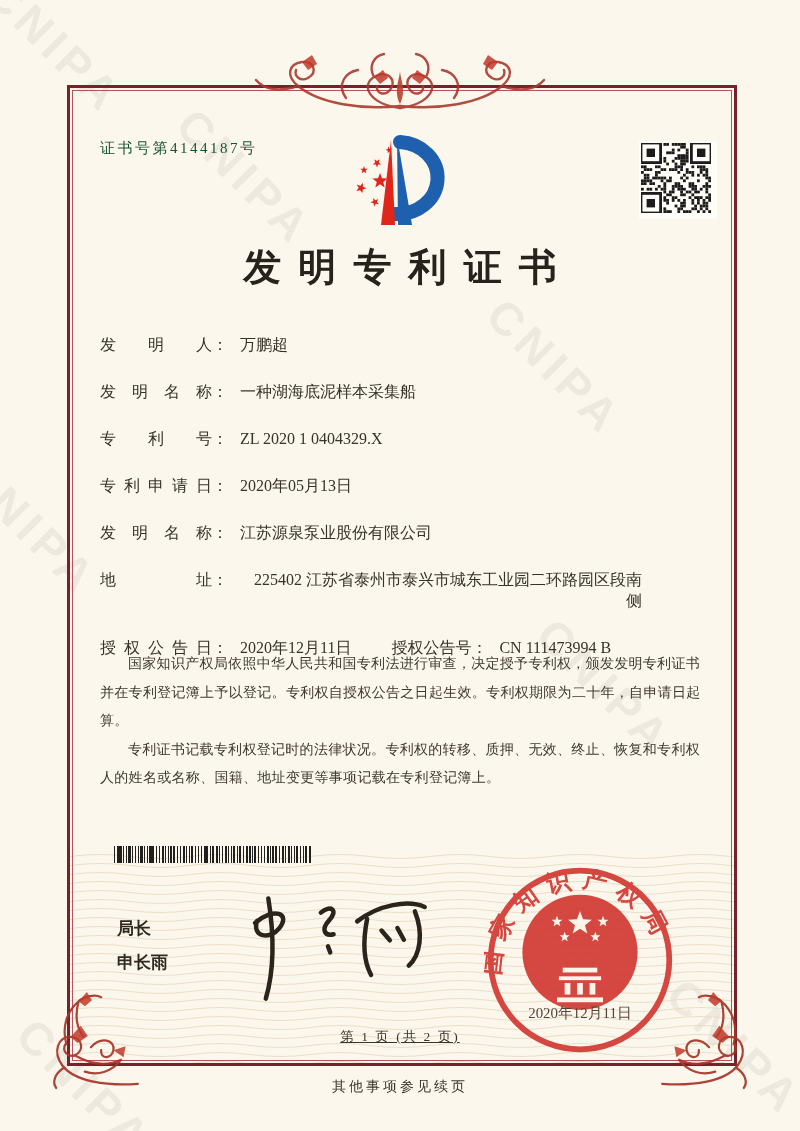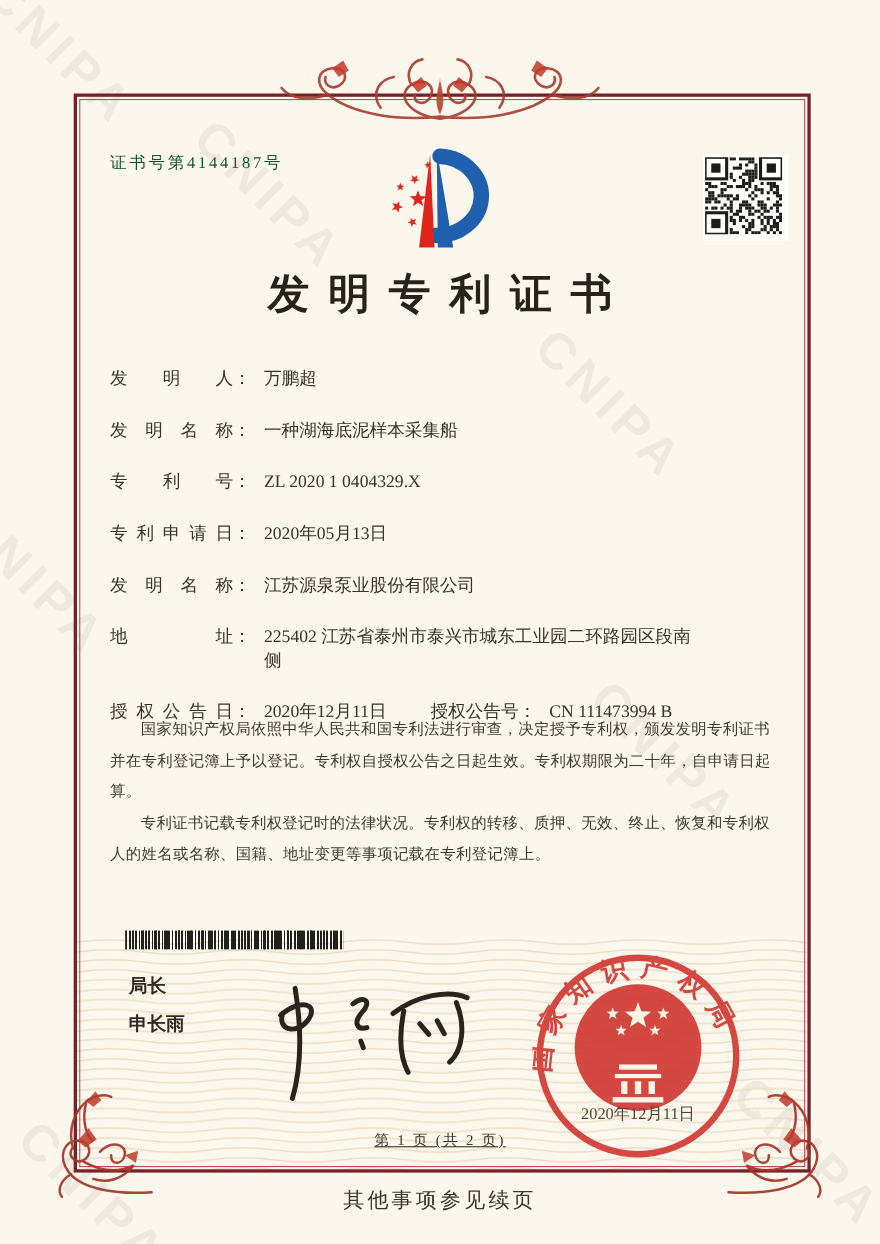--- a/index.html
+++ b/index.html
@@ -35,42 +35,42 @@
   .qr{left:639px;top:141px;width:74px;height:74px;background:#fffdf8;padding:2px;z-index:2;}
 
   .title{left:0;top:242px;width:100%;text-align:center;font-size:38px;font-weight:700;
          letter-spacing:.45em;text-indent:.45em;color:#27221c;z-index:2;}
 
   .fields{left:100px;top:334px;width:600px;z-index:2;font-size:16px;line-height:21px;}
   .frow{margin-bottom:26px;white-space:nowrap;}
   .flabel{display:inline-block;width:112px;text-align:justify;text-align-last:justify;vertical-align:top;}
   .fcolon{display:inline-block;vertical-align:top;}
   .fvalue{display:inline-block;margin-left:8px;vertical-align:top;white-space:normal;}
-  .frow-addr .fvalue{width:402px;}
+  .frow-addr .fvalue{width:402px;text-align:right;}
   .fpair2{margin-left:36px;}
 
   .body-text{left:100px;top:650px;width:602px;z-index:2;font-size:14px;line-height:28.5px;
              color:#3f382e;letter-spacing:.3px;}
   .body-text p{margin:0;text-indent:2em;}
 
   .barcode{left:114px;top:846px;width:198px;height:17px;z-index:2;
     background:
       repeating-linear-gradient(90deg,#20201e 0 1.5px,transparent 1.5px 3px),
       repeating-linear-gradient(90deg,#20201e 0 1px,transparent 1px 7px),
       repeating-linear-gradient(90deg,transparent 0 4px,#20201e 4px 5.5px,transparent 5.5px 11px);}
 
-  .officer{left:117px;top:880px;z-index:2;font-family:"Liberation Sans","DejaVu Sans",sans-serif;
+  .officer{left:117px;top:912px;z-index:2;font-family:"Liberation Sans","DejaVu Sans",sans-serif;
            font-size:17px;font-weight:700;color:#2e2921;line-height:34px;}
   .sig{left:230px;top:888px;width:220px;height:115px;z-index:2;transform:rotate(-2deg);}
 
   .seal{left:484px;top:864px;width:192px;height:192px;z-index:3;}
 
   .page-info{left:0;top:1028px;width:100%;text-align:center;font-size:13.5px;
              letter-spacing:2px;color:#3a342c;z-index:2;text-decoration:underline;}
-  .foot-note{left:0;top:1078px;width:100%;text-align:center;font-size:19px;
+  .foot-note{left:0;top:1078px;width:100%;text-align:center;font-size:14px;
              letter-spacing:3px;color:#3a342c;z-index:2;}
 </style>
 </head>
 <body>
 
 <div class="wm wm1">CNIPA</div>
 <div class="wm wm2">CNIPA</div>
 <div class="wm wm3">CNIPA</div>
 <div class="wm wm4">CNIPA</div>
 <div class="wm wm5">CNIPA</div>

